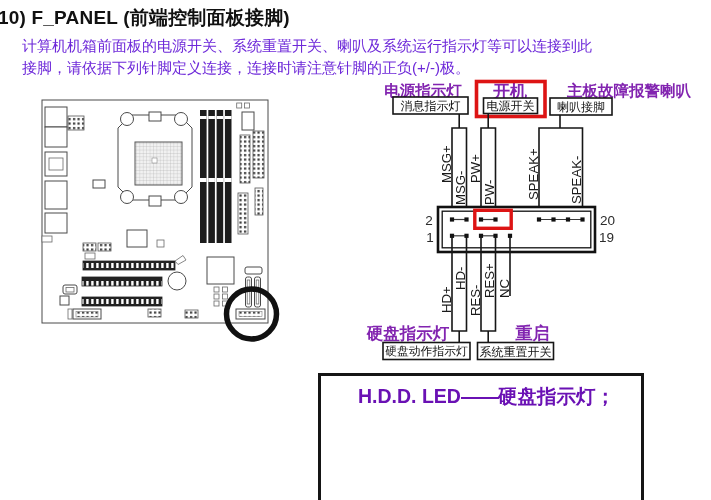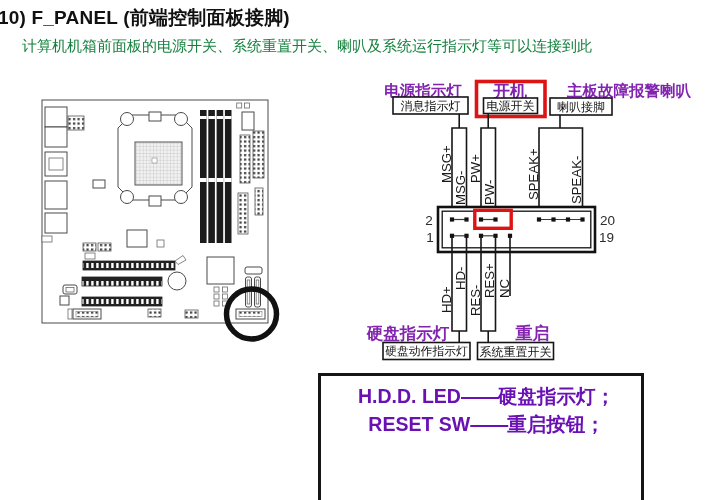--- a/index.html
+++ b/index.html
@@ -1,20 +1,20 @@
 <!DOCTYPE html>
 <html style="--purple: #8224b0; --legendPurple: #6a11b4; --red: #dd1414; --line: #161616;"><head>
 <meta charset="utf-8">
 <style>
   html,body{margin:0;padding:0;background:#fff;}
   #page{position:relative;width:711px;height:500px;background:#fff;overflow:hidden;
         font-family:"Liberation Sans","DejaVu Sans",sans-serif;color:#111;text-align:center;}
   .abs{position:absolute;}
   #doc-title{left:-2px;top:5px;font-size:19px;font-weight:bold;white-space:nowrap;letter-spacing:0.2px;}
-  .body-line{left:22px;font-size:15px;white-space:nowrap;color:#15803d;}
+  .body-line{left:22px;font-size:15px;white-space:nowrap;color:#6d28d9;}
   #body-line1{top:37px;}
   #body-line2{top:59px;}
 
   
   #legend-box{left:318px;top:373px;width:326px;height:153px;border:3.2px solid #151515;
               background:#fff;box-sizing:border-box;padding:7px 0 0 11px;}
   .legend-line{height:27.5px;line-height:27.5px;font-size:19.5px;font-weight:bold;
                color:var(--legendPurple);white-space:nowrap;}
   .legend-dash{letter-spacing:-1px;}
 
@@ -33,20 +33,21 @@
   .mb{stroke:#4a4a4a;stroke-width:1;fill:#fff;}
   .mbthin{stroke:#6a6a6a;stroke-width:0.8;fill:#fff;}
 </style>
 </head>
 <body>
 
 <div id="page">
 
   <div id="doc-title" class="abs">10) F_PANEL (前端控制面板接脚)</div>
   <div id="body-line1" class="abs body-line">计算机机箱前面板的电源开关、系统重置开关、喇叭及系统运行指示灯等可以连接到此</div>
+  <div id="body-line2" class="abs body-line">接脚，请依据下列针脚定义连接，连接时请注意针脚的正负(+/-)极。</div>
 
   <svg class="abs" style="left:30px;top:90px" width="280" height="265" viewBox="30 90 280 265">
     <defs>
       <pattern id="dots" width="4.5" height="4.5" patternUnits="userSpaceOnUse">
         <rect width="4.5" height="4.5" fill="#fff"></rect>
           <rect x="1" y="1" width="2.2" height="2.2" fill="#333"></rect>
       </pattern>
       <pattern id="stripes" width="5" height="9" patternUnits="userSpaceOnUse">
         <rect width="5" height="9" fill="#222"></rect>
           <rect x="1.2" y="2" width="2.4" height="5" fill="#fff"></rect>
@@ -247,18 +248,15 @@
     <rect class="wbox" x="383" y="342.5" width="87" height="17"></rect>
     <text class="wbox-text" x="426.5" y="355" style="font-size:11.8px">硬盘动作指示灯</text>
     <rect class="wbox" x="477.5" y="342.5" width="76" height="17"></rect>
     <text class="wbox-text" x="515.5" y="355.5">系统重置开关</text>
   </svg>
 
   <div id="legend-box" class="abs">
     <div class="legend-line">
       <span>H.D.D. LED</span><span class="legend-dash">——</span><span>硬盘指示灯；</span>
     </div>
-    <div class="legend-line">
-      <span>RESET SW</span><span class="legend-dash">——</span><span>重启按钮；</span>
-    </div>
   </div>
 
 </div>
 
 </body></html>

